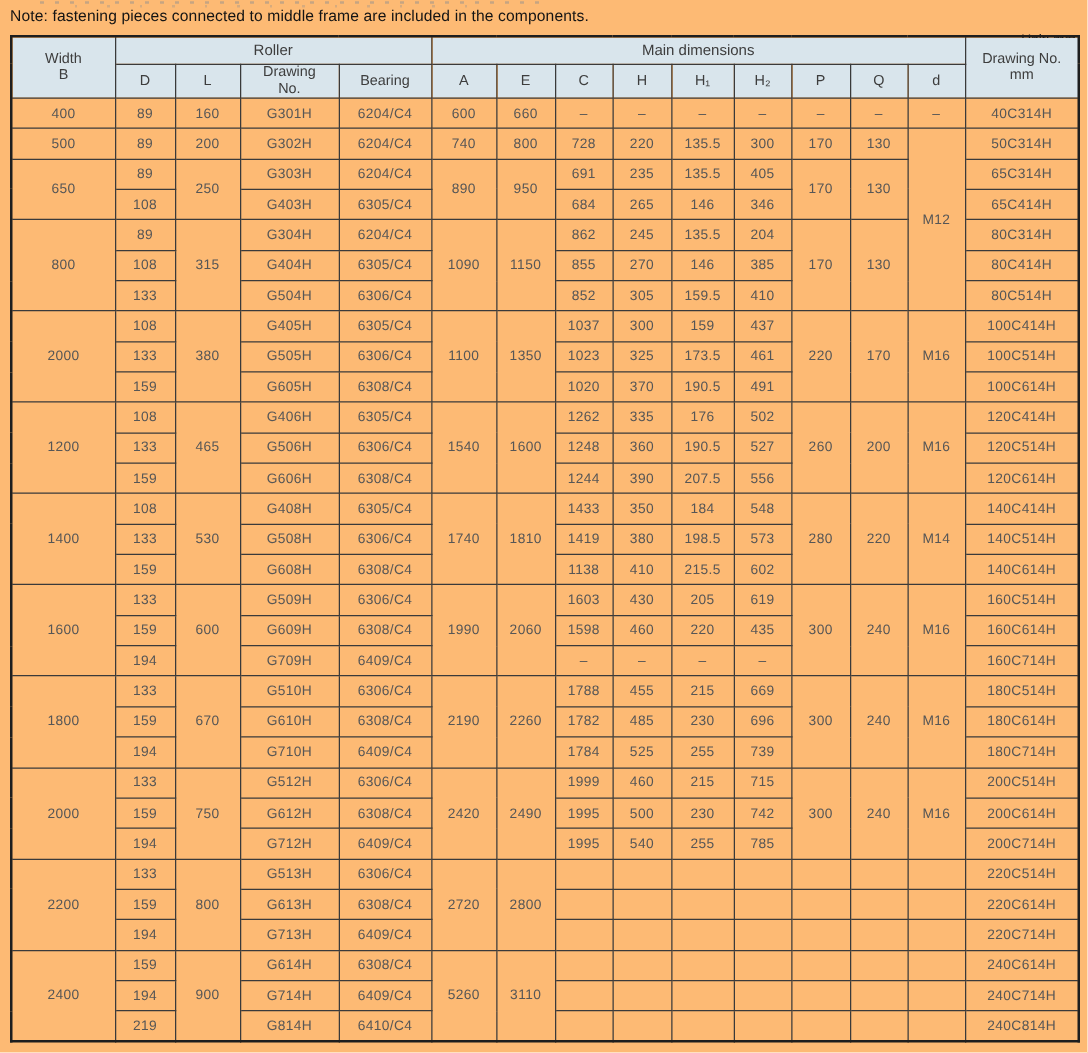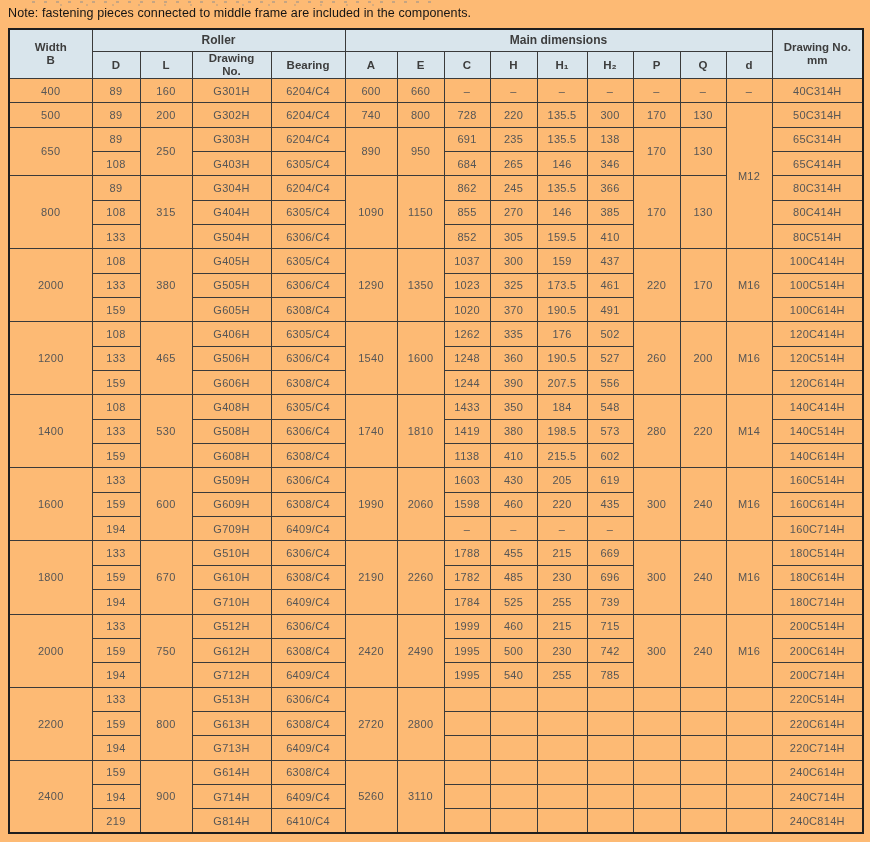--- a/index.html
+++ b/index.html
@@ -7,21 +7,21 @@
         font-family:"Liberation Sans","DejaVu Sans",sans-serif;overflow:hidden;}
   .note{position:absolute;left:8px;top:6px;font-size:12.5px;color:#141414;letter-spacing:.1px;}
   .unit{position:absolute;right:9px;top:7px;font-size:11px;color:#141414;margin-top:19px;}
   .artifact{position:absolute;left:32px;top:1px;width:408px;height:2px;opacity:.5;
             background:repeating-linear-gradient(90deg,#8f8f8f 0 3px,transparent 3px 12px);}
   .artifact2{position:absolute;left:60px;top:4px;width:330px;height:2px;opacity:.35;
             background:repeating-linear-gradient(90deg,#8f8f8f 0 2px,transparent 2px 26px);}
   table{position:absolute;left:8px;top:28px;width:854px;border-collapse:collapse;table-layout:fixed;
         border:2px solid #1e1e1e;}
   th,td{border:1px solid #3a3a3a;text-align:center;vertical-align:middle;padding:0;overflow:hidden;}
-  thead th{background:#d9e5ec;font-weight:700;font-size:11.5px;color:#3d3d3d;}
+  thead th{background:#d9e5ec;font-weight:400;font-size:11.5px;color:#3d3d3d;}
   thead th.gh{font-size:12px;}
   .h1{height:22px;}
   .h2{height:25px;}
   tbody tr{height:24.35px;}
   tbody td{font-size:11px;color:#565656;letter-spacing:.3px;}
   .pre{white-space:pre-line;line-height:1.15;}
 </style>
 </head>
 <body>
 
@@ -117,21 +117,21 @@
         <td rowspan="2">650</td>
         <td>89</td>
         <td rowspan="2">250</td>
         <td>G303H</td>
         <td>6204/C4</td>
         <td rowspan="2">890</td>
         <td rowspan="2">950</td>
         <td>691</td>
         <td>235</td>
         <td>135.5</td>
-        <td>138</td>
+        <td>405</td>
         <td rowspan="2">170</td>
         <td rowspan="2">130</td>
         <td>65C314H</td>
       </tr>
       <tr>
         <td>108</td>
         <td>G403H</td>
         <td>6305/C4</td>
         <td>684</td>
         <td>265</td>
@@ -144,21 +144,21 @@
         <td rowspan="3">800</td>
         <td>89</td>
         <td rowspan="3">315</td>
         <td>G304H</td>
         <td>6204/C4</td>
         <td rowspan="3">1090</td>
         <td rowspan="3">1150</td>
         <td>862</td>
         <td>245</td>
         <td>135.5</td>
-        <td>366</td>
+        <td>204</td>
         <td rowspan="3">170</td>
         <td rowspan="3">130</td>
         <td>80C314H</td>
       </tr>
       <tr>
         <td>108</td>
         <td>G404H</td>
         <td>6305/C4</td>
         <td>855</td>
         <td>270</td>
@@ -176,21 +176,21 @@
         <td>410</td>
         <td>80C514H</td>
       </tr>
 
       <tr>
         <td rowspan="3">2000</td>
         <td>108</td>
         <td rowspan="3">380</td>
         <td>G405H</td>
         <td>6305/C4</td>
-        <td rowspan="3">1290</td>
+        <td rowspan="3">1100</td>
         <td rowspan="3">1350</td>
         <td>1037</td>
         <td>300</td>
         <td>159</td>
         <td>437</td>
         <td rowspan="3">220</td>
         <td rowspan="3">170</td>
         <td rowspan="3">M16</td>
         <td>100C414H</td>
       </tr>

